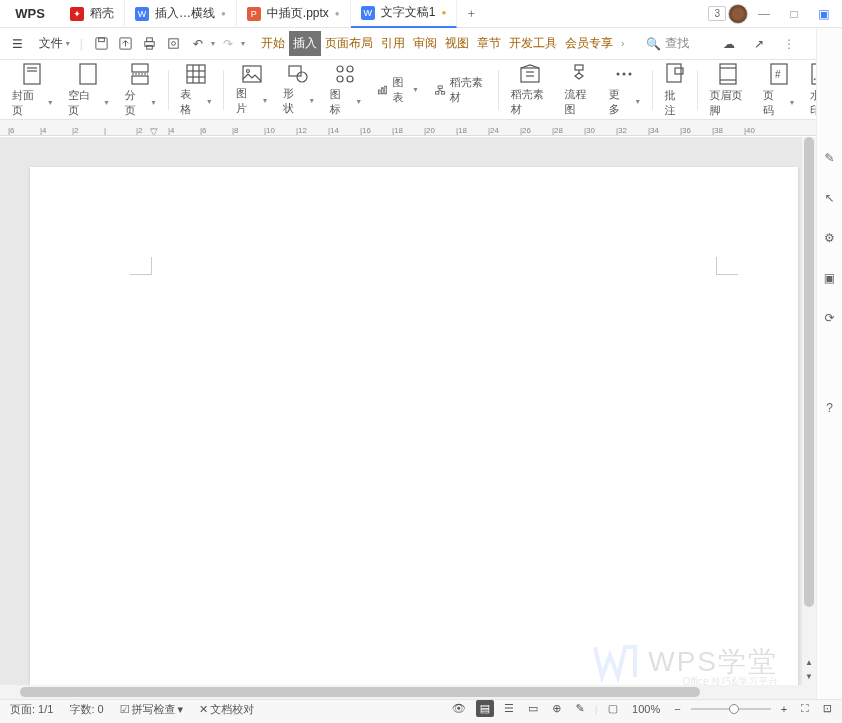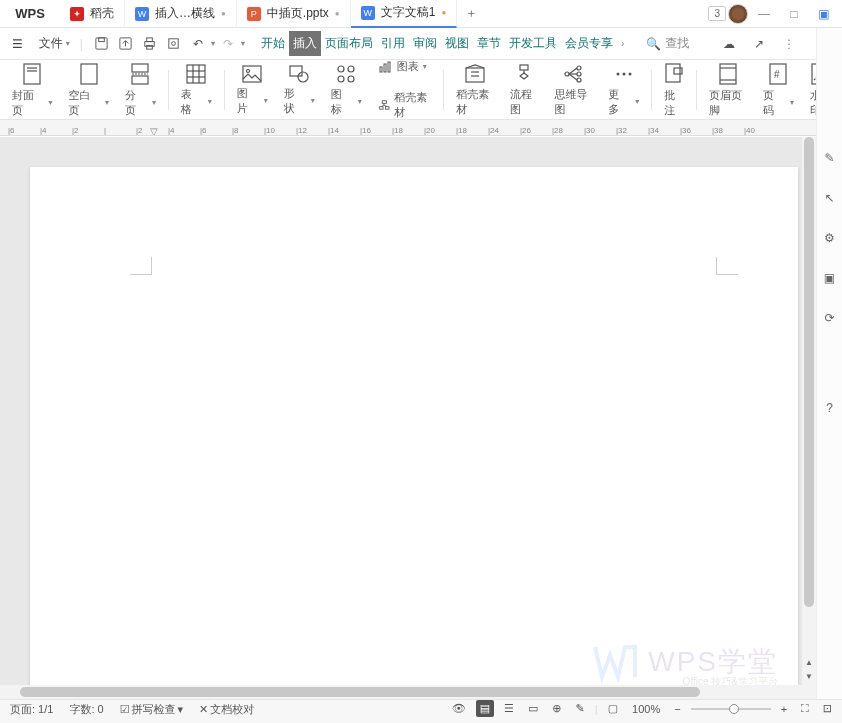--- a/index.html
+++ b/index.html
@@ -20,46 +20,46 @@
 .doc-count { border: 1px solid #ccc; padding: 1px 5px; font-size: 10px; color: #666; border-radius: 2px; }
 .avatar { width: 20px; height: 20px; border-radius: 50%; background: radial-gradient(circle, #8b5a3c 40%, #3d2817 100%); border: 1px solid #ccc; }
 .winbtn { width: 28px; height: 20px; display: flex; align-items: center; justify-content: center; color: #888; cursor: pointer; }
 
 
 .menurow { height: 32px; display: flex; align-items: center; border-bottom: 1px solid #e5e5e5; padding: 0 6px; gap: 4px; }
 .menubtn { display: flex; align-items: center; gap: 3px; padding: 3px 6px; cursor: pointer; color: #444; border-radius: 3px; }
 .qat { display: flex; align-items: center; gap: 2px; padding: 0 4px; }
 .qat-btn { width: 22px; height: 22px; display: flex; align-items: center; justify-content: center; cursor: pointer; color: #555; border-radius: 3px; }
 .tabs-menu { display: flex; align-items: center; gap: 0; margin-left: 4px; }
-.tabmenu-item { padding: 4px 4px; cursor: pointer; font-size: 12px; color: #0f766e; }
+.tabmenu-item { padding: 4px 4px; cursor: pointer; font-size: 12px; color: #a16207; }
 .tabmenu-item.active { background: #737373; color: #fff; }
 .search-box { margin-left: 8px; display: flex; align-items: center; gap: 4px; color: #888; padding: 2px 6px; border-radius: 3px; }
 .menurow-right { margin-left: auto; display: flex; align-items: center; gap: 8px; padding-right: 6px; }
 
 
 .ribbon { height: 60px; display: flex; align-items: center; border-bottom: 1px solid #e5e5e5; padding: 0 4px; overflow: hidden; background: #fff; }
 .ribbon-grp { display: flex; flex-direction: column; align-items: center; justify-content: center; padding: 0 8px; cursor: pointer; height: 52px; gap: 2px; }
 .ribbon-ico { color: #555; height: 26px; display: flex; align-items: center; }
 .ribbon-lbl { font-size: 11px; color: #555; display: flex; align-items: center; gap: 10px; }
 .rsep { width: 1px; height: 40px; background: #e5e5e5; margin: 0 4px; }
-.chart-grp { display: flex; flex-direction: column; gap: 12px; padding: 0 6px; font-size: 11px; }
+.chart-grp { display: flex; flex-direction: row; gap: 12px; padding: 0 6px; font-size: 11px; align-items: center; }
 .chart-row { display: flex; align-items: center; gap: 4px; color: #555; cursor: pointer; padding: 2px; }
 
 
 .ruler { height: 16px; background: #f5f5f5; display: flex; align-items: flex-end; font-size: 8px; color: #888; position: relative; border-bottom: 1px solid #ddd; overflow: hidden; padding-left: 8px; }
 .ruler-tick { position: relative; width: 32px; text-align: left; }
 
 
 .canvas-area { position: absolute; top: 137px; left: 0; right: 26px; bottom: 38px; background: #e8e8e8; overflow: hidden; }
 .page { position: absolute; top: 30px; left: 30px; width: 768px; height: 530px; background: #fff; box-shadow: 0 1px 3px rgba(0,0,0,.15); }
 .page-margin-tl { position: absolute; top: 90px; left: 100px; width: 22px; height: 18px; border-left: 1px solid #ccc; border-top: 1px solid #ccc; transform: rotate(180deg); }
 .page-margin-tr { position: absolute; top: 90px; right: 60px; width: 22px; height: 18px; border-right: 1px solid #ccc; border-top: 1px solid #ccc; transform: rotate(180deg); }
 .watermark { position: absolute; bottom: 10px; right: 20px; opacity: .12; display: flex; align-items: center; gap: 8px; }
 .wm-logo { width: 50px; height: 50px; }
-.wm-text { font-size: 28px; font-weight: 300; color: #4c1d95; letter-spacing: 2px; }
+.wm-text { font-size: 28px; font-weight: 300; color: #000000; letter-spacing: 2px; }
 .wm-sub { position: absolute; bottom: 8px; right: 20px; font-size: 10px; color: #888; opacity: .2; }
 
 
 .vscroll { position: absolute; right: 26px; top: 137px; bottom: 38px; width: 14px; background: #f3f3f3; }
 .vscroll-thumb { position: absolute; top: 0; width: 10px; left: 2px; height: 470px; background: #c8c8c8; border-radius: 5px; }
 .vscroll-arrow { position: absolute; bottom: 2px; width: 14px; height: 14px; display: flex; align-items: center; justify-content: center; font-size: 8px; color: #666; }
 .hscroll { position: absolute; bottom: 24px; left: 0; right: 26px; height: 14px; background: #f3f3f3; }
 .hscroll-thumb { position: absolute; left: 20px; width: 680px; height: 10px; top: 2px; background: #c8c8c8; border-radius: 5px; }
 
 
@@ -303,36 +303,20 @@
   <div class="ribbon-grp">
     <div class="ribbon-ico">
         <svg width="22" height="22" viewBox="0 0 22 22" stroke="#555" fill="none" stroke-width="1.2">
           <rect x="7" y="2" width="8" height="5"></rect>
           <polygon points="11,10 15,13 11,16 7,13"></polygon>
           <line x1="11" y1="7" x2="11" y2="10"></line>
         </svg>
       </div>
     <div class="ribbon-lbl">
         <span>流程图</span>
-      </div>
-  </div>
-  <div class="ribbon-grp">
-    <div class="ribbon-ico">
-        <svg width="22" height="22" viewBox="0 0 22 22" stroke="#555" fill="none" stroke-width="1.2">
-          <circle cx="5" cy="11" r="2"></circle>
-          <circle cx="17" cy="5" r="2"></circle>
-          <circle cx="17" cy="11" r="2"></circle>
-          <circle cx="17" cy="17" r="2"></circle>
-          <line x1="7" y1="11" x2="15" y2="5"></line>
-          <line x1="7" y1="11" x2="15" y2="11"></line>
-          <line x1="7" y1="11" x2="15" y2="17"></line>
-        </svg>
-      </div>
-    <div class="ribbon-lbl">
-        <span>思维导图</span>
       </div>
   </div>
   <div class="ribbon-grp">
     <div class="ribbon-ico">
         <svg width="22" height="22" viewBox="0 0 22 22" fill="#555">
           <circle cx="5" cy="11" r="1.5"></circle>
           <circle cx="11" cy="11" r="1.5"></circle>
           <circle cx="17" cy="11" r="1.5"></circle>
         </svg>
       </div>

